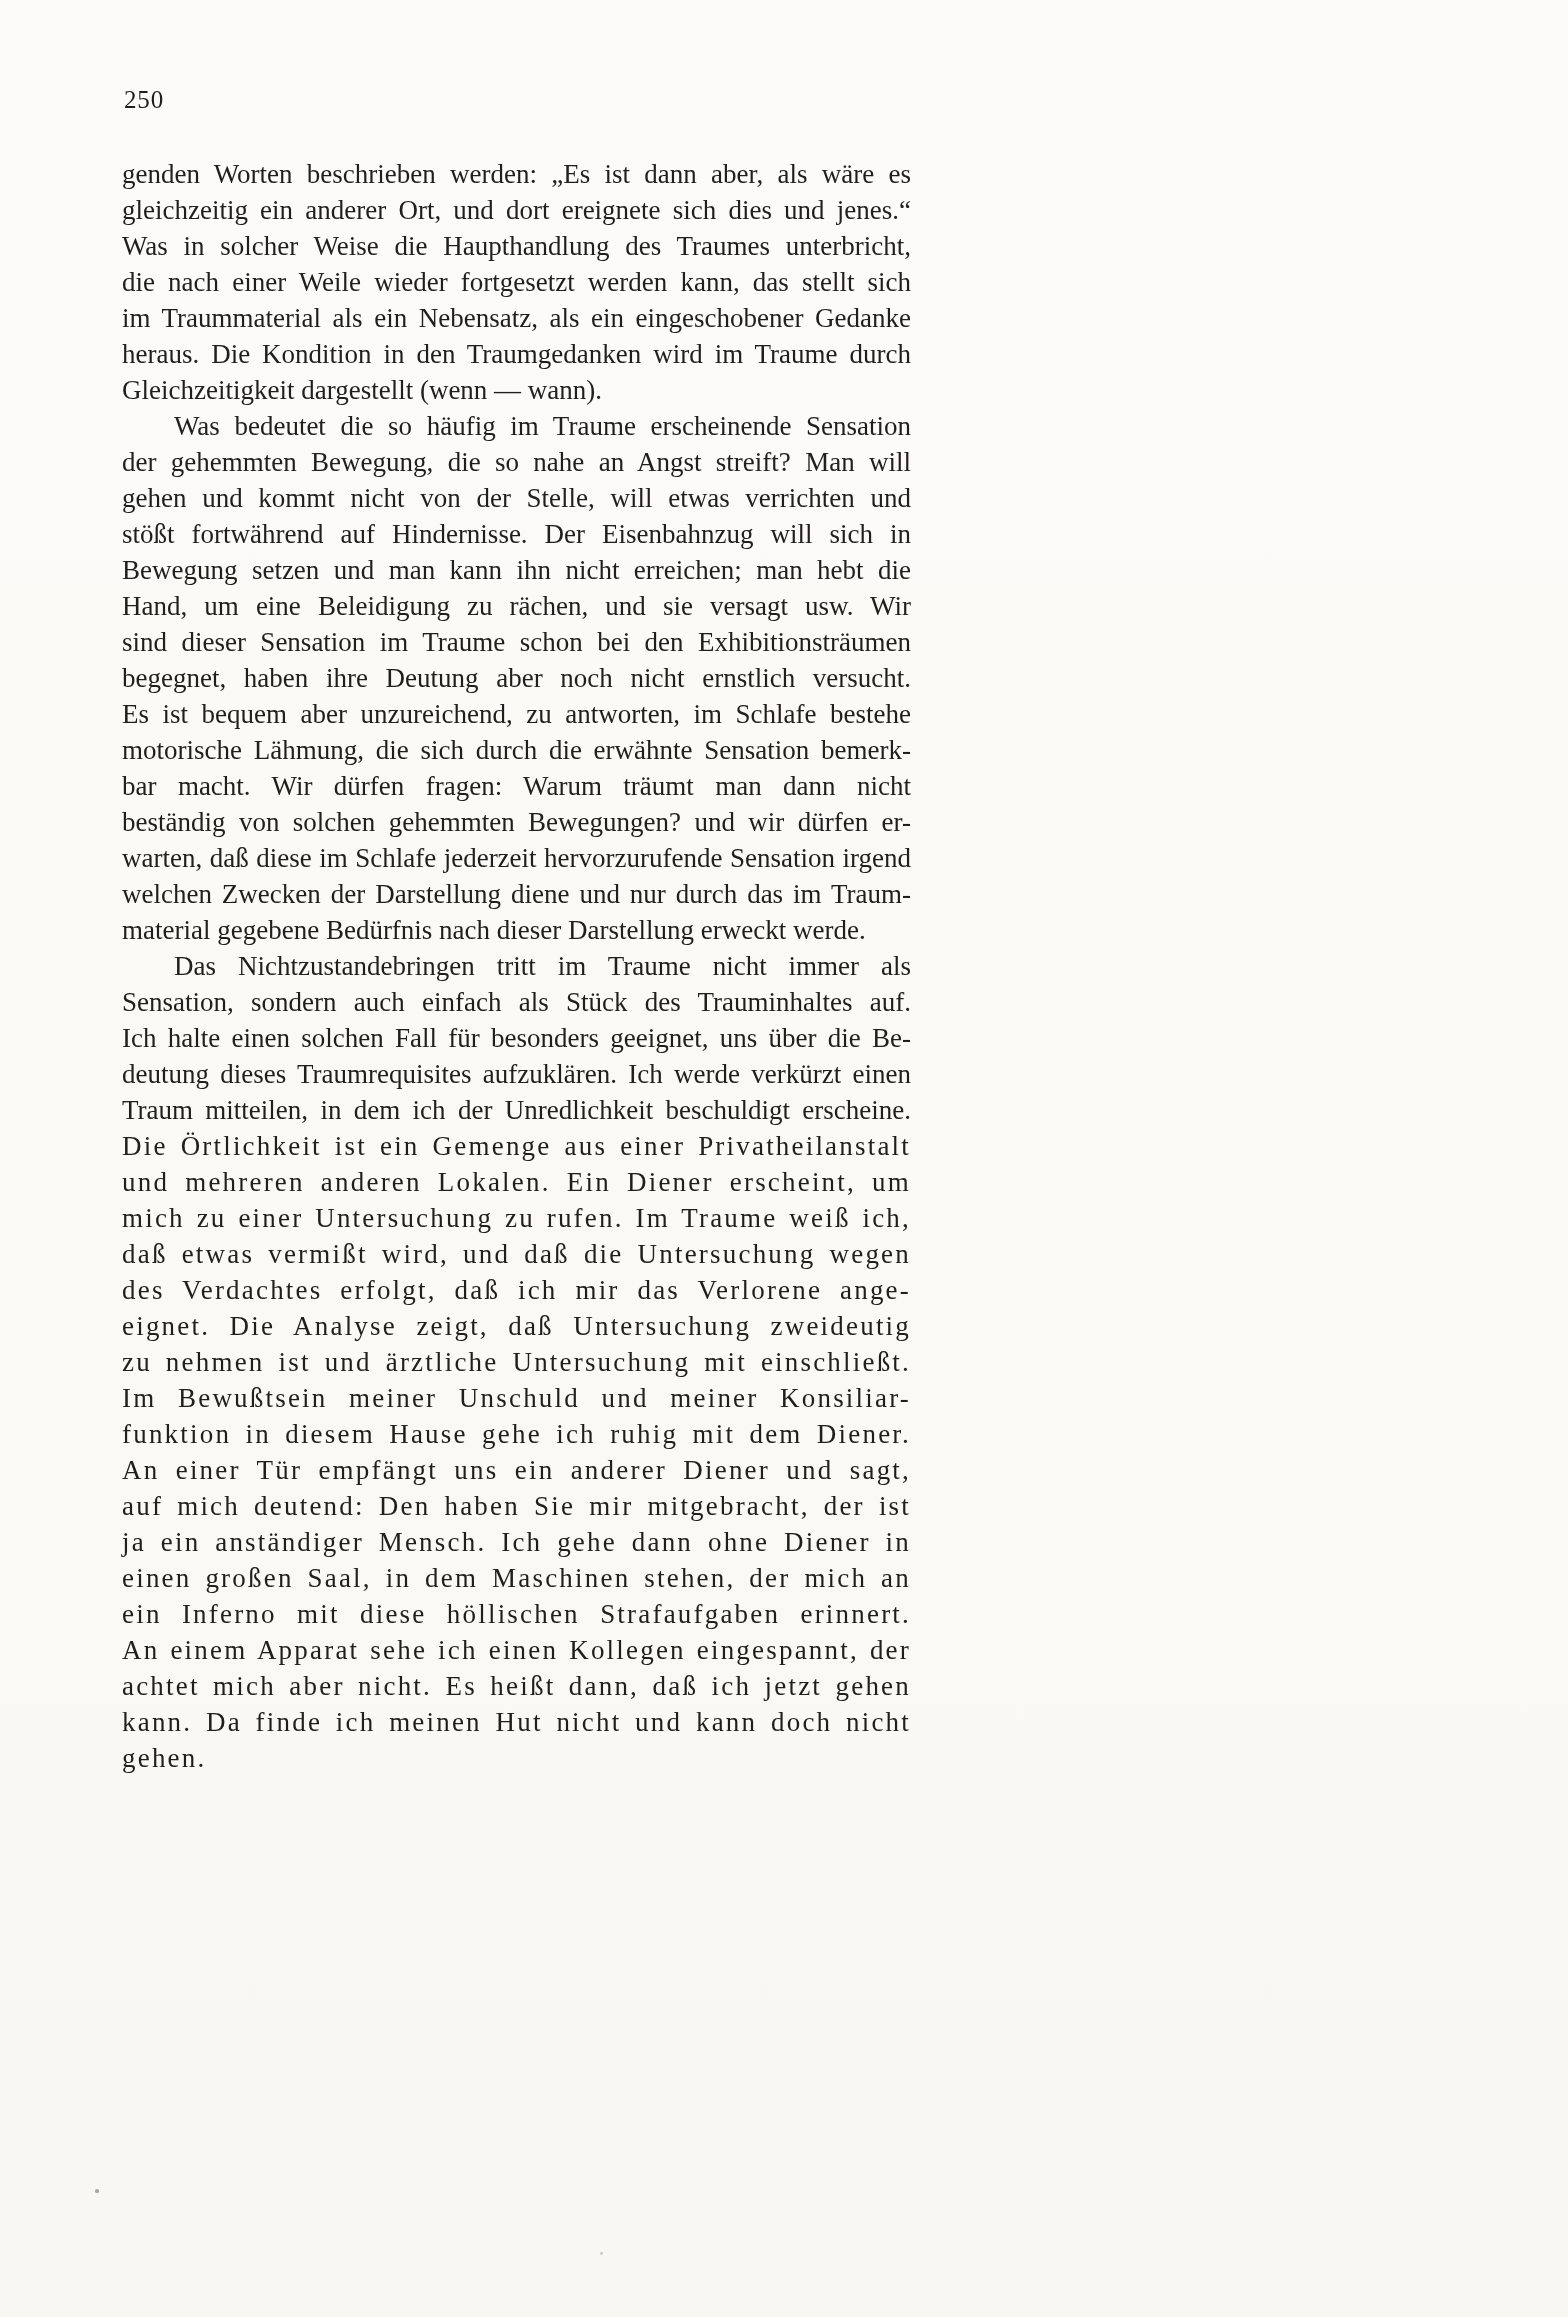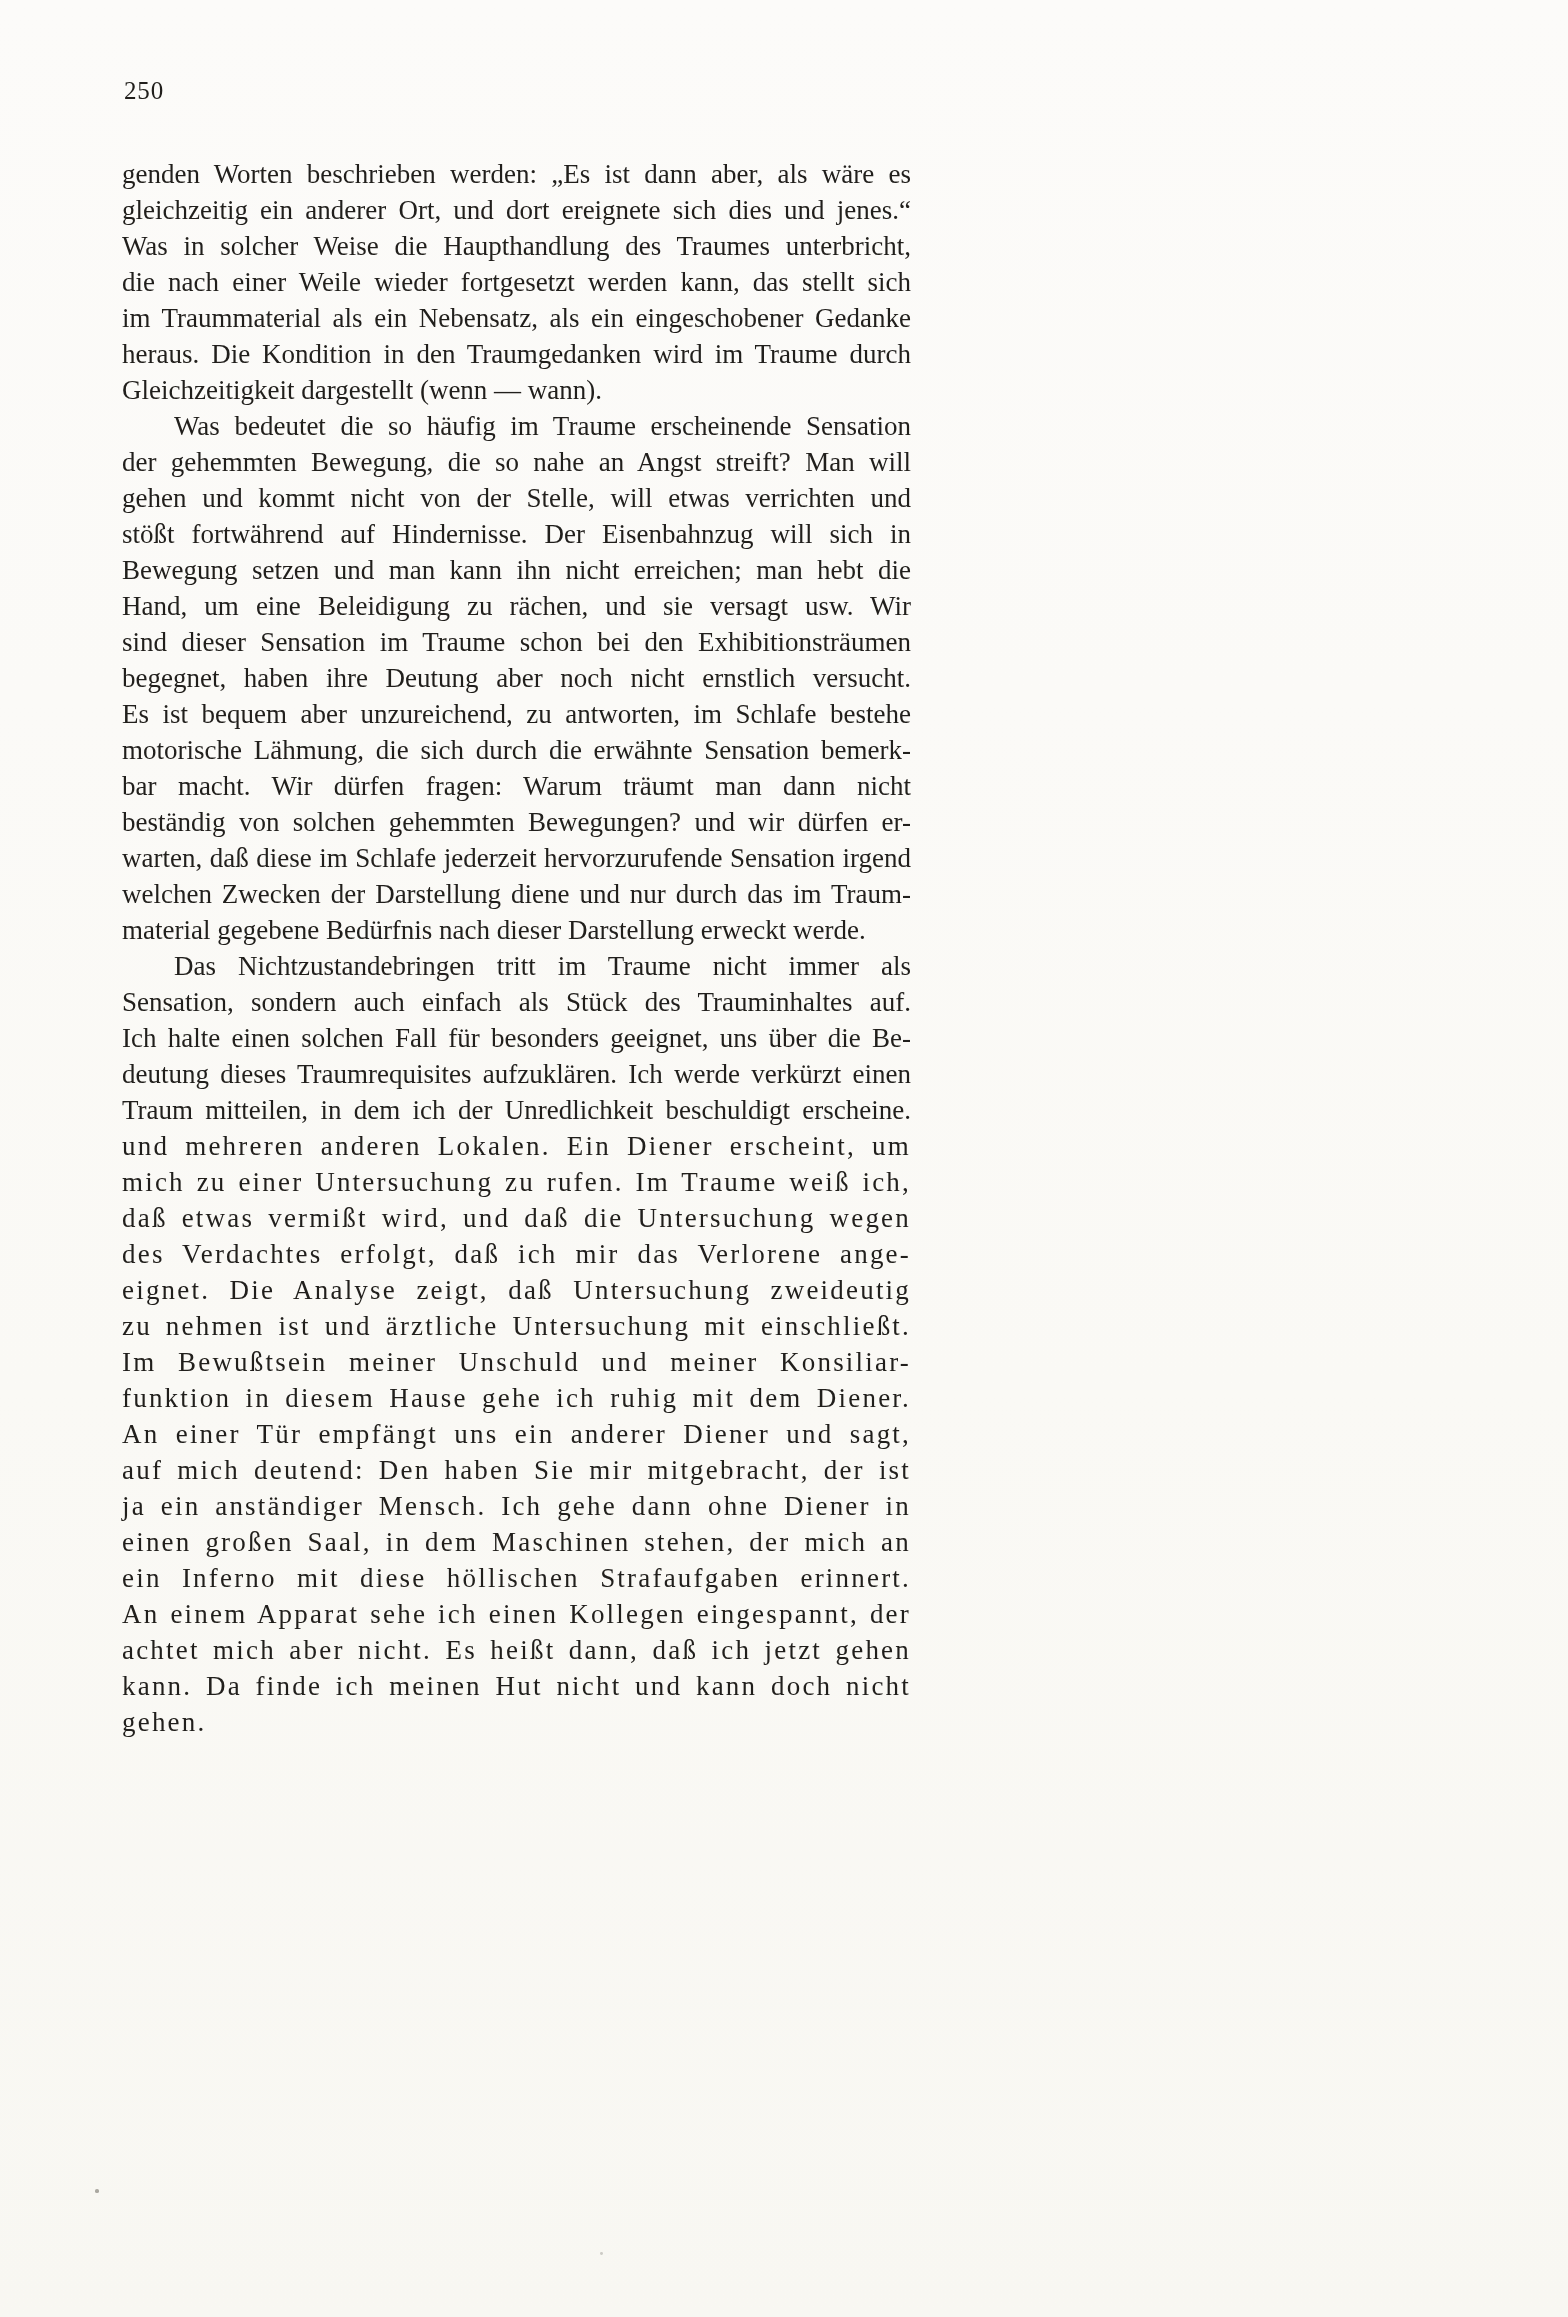--- a/index.html
+++ b/index.html
@@ -11,21 +11,21 @@
     position:relative;
     width:1568px;
     height:2318px;
     background:linear-gradient(180deg,#fcfbf9 0%,#faf9f5 60%,#f8f7f2 100%);
     color:var(--ink);
     font-family:"Liberation Serif", serif;
     overflow:hidden;
   }
   .running-header{
     position:absolute;
-    top:77px;
+    top:86px;
     left:122px;
     width:789px;
     height:36px;
   }
   .page-number{
     position:absolute;
     left:1.9px;
     top:0;
     font-size:25px;
     letter-spacing:0.9px;
@@ -105,20 +105,21 @@
         <div class="line">warten, daß diese im Schlafe jederzeit hervorzurufende Sensation irgend</div>
         <div class="line">welchen Zwecken der Darstellung diene und nur durch das im Traum-</div>
         <div class="line last">material gegebene Bedürfnis nach dieser Darstellung erweckt werde.</div>
       </div>
       <div class="paragraph">
         <div class="line indent">Das Nichtzustandebringen tritt im Traume nicht immer als</div>
         <div class="line">Sensation, sondern auch einfach als Stück des Trauminhaltes auf.</div>
         <div class="line">Ich halte einen solchen Fall für besonders geeignet, uns über die Be-</div>
         <div class="line">deutung dieses Traumrequisites aufzuklären. Ich werde verkürzt einen</div>
         <div class="line">Traum mitteilen, in dem ich der Unredlichkeit beschuldigt erscheine.</div>
+        <div class="line spaced">Die Örtlichkeit ist ein Gemenge aus einer Privatheilanstalt</div>
         <div class="line spaced">und mehreren anderen Lokalen. Ein Diener erscheint, um</div>
         <div class="line spaced">mich zu einer Untersuchung zu rufen. Im Traume weiß ich,</div>
         <div class="line spaced">daß etwas vermißt wird, und daß die Untersuchung wegen</div>
         <div class="line spaced">des Verdachtes erfolgt, daß ich mir das Verlorene ange-</div>
         <div class="line spaced">eignet. Die Analyse zeigt, daß Untersuchung zweideutig</div>
         <div class="line spaced">zu nehmen ist und ärztliche Untersuchung mit einschließt.</div>
         <div class="line spaced">Im Bewußtsein meiner Unschuld und meiner Konsiliar-</div>
         <div class="line spaced">funktion in diesem Hause gehe ich ruhig mit dem Diener.</div>
         <div class="line spaced">An einer Tür empfängt uns ein anderer Diener und sagt,</div>
         <div class="line spaced">auf mich deutend: Den haben Sie mir mitgebracht, der ist</div>

